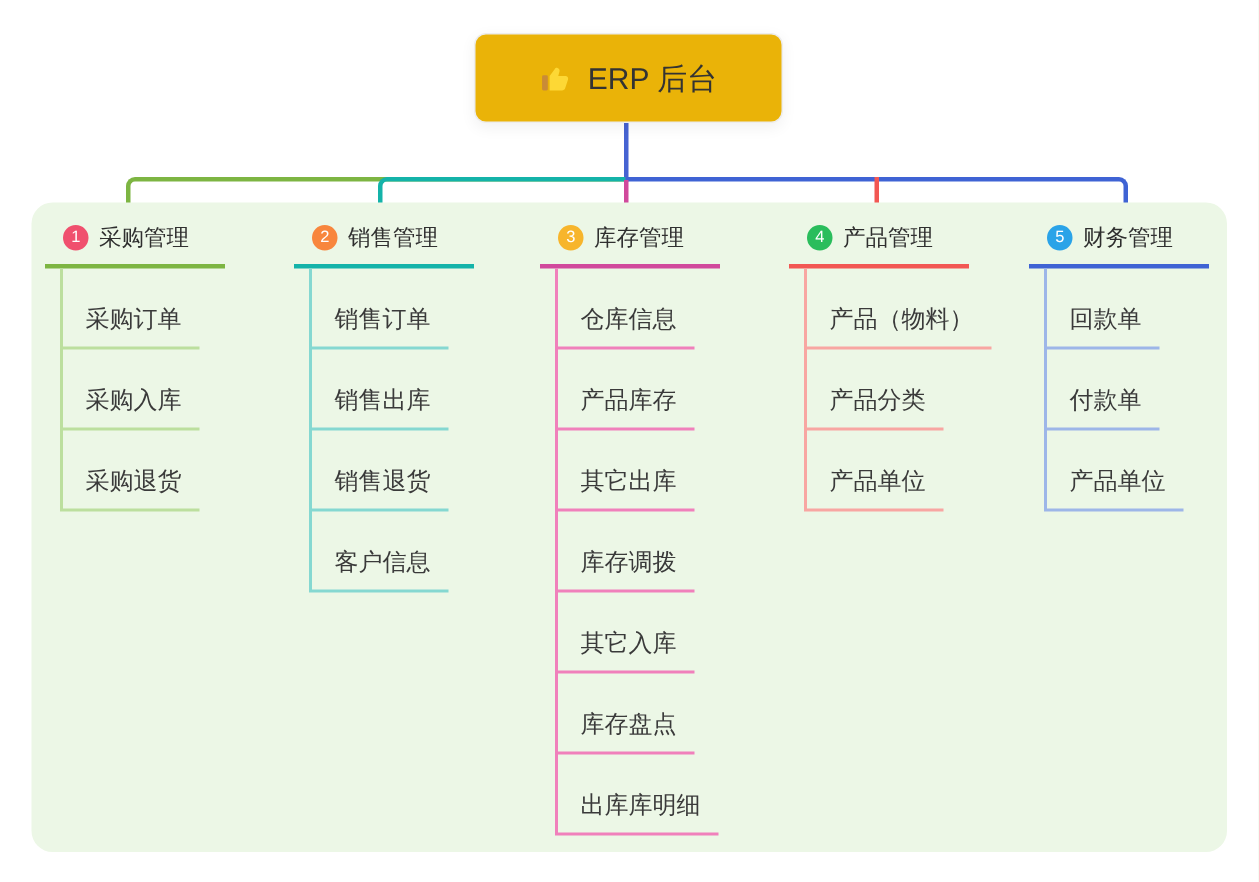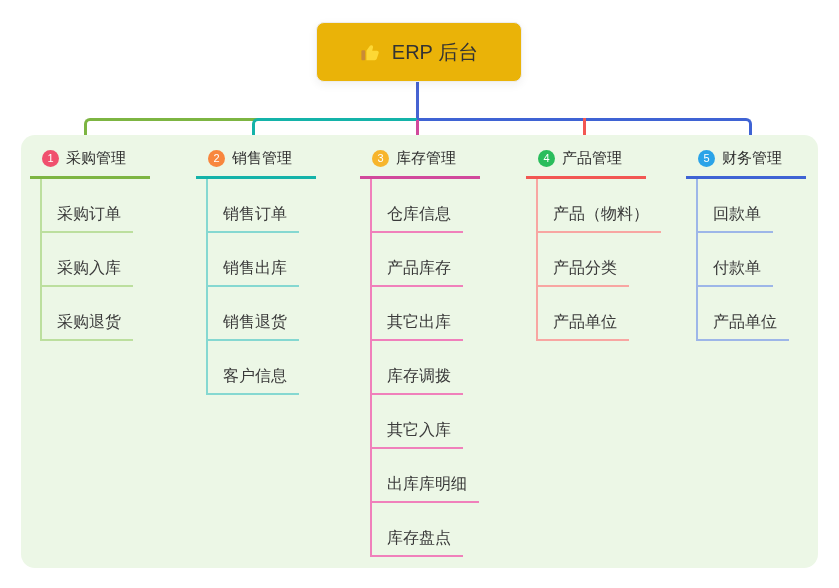--- a/index.html
+++ b/index.html
@@ -110,22 +110,22 @@
     <div class="branch-title">
       <span class="badge">3</span>
       <span>库存管理</span>
     </div>
     <div class="children">
         <div class="child">仓库信息</div>
         <div class="child">产品库存</div>
         <div class="child">其它出库</div>
         <div class="child">库存调拨</div>
         <div class="child">其它入库</div>
+        <div class="child">库存盘点</div>
         <div class="child">出库库明细</div>
-        <div class="child">库存盘点</div>
       </div>
   </div>
 
   <div class="branch pos4" style="--line: #f25753; --cline: #f8a6a2; --badge: #2abd5c;">
     <div class="branch-title">
       <span class="badge">4</span>
       <span>产品管理</span>
     </div>
     <div class="children">
         <div class="child">产品（物料）</div>

